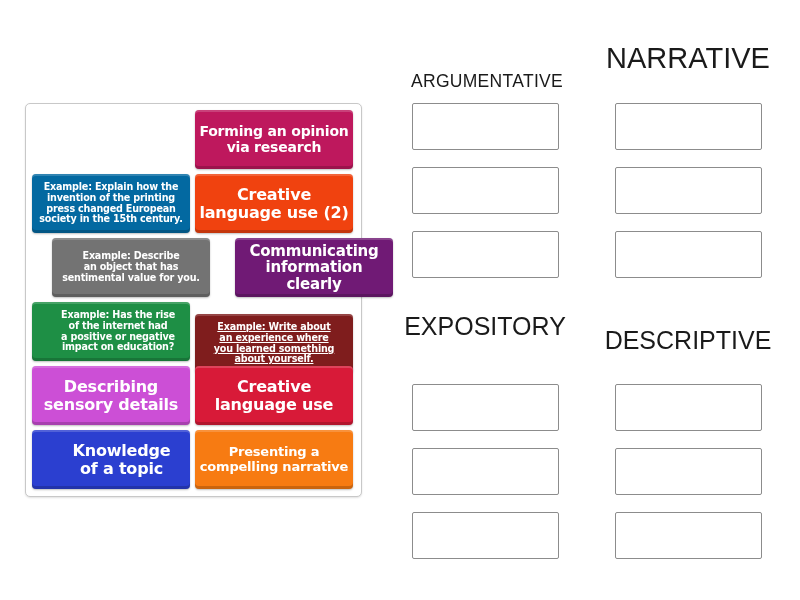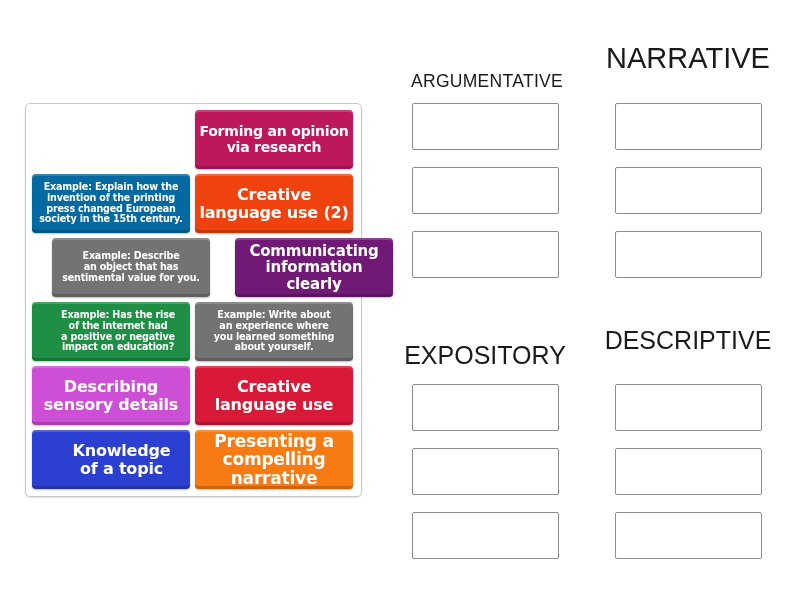--- a/index.html
+++ b/index.html
@@ -50,39 +50,39 @@
   <div class="card xs" style="left:6px;top:134px;background:#737373;margin-left:20px;">Example: Describe
 an object that has
 sentimental value for you.</div>
   <div class="card md" style="left:169px;top:134px;background:#701a75;font-size:15px;margin-left:40px;">Communicating
 information clearly</div>
 
   <div class="card xs" style="left:6px;top:198px;background:#1e8f45;padding-left:17px;">Example: Has the rise
 of the internet had
 a positive or negative
 impact on education?</div>
-  <div class="card xs" style="left:169px;top:198px;background:#737373;">Example: Write about
+  <div class="card xs" style="left:169px;top:210px;background:#7f1d1d;text-decoration:underline;">Example: Write about
 an experience where
 you learned something
 about yourself.</div>
 
   <div class="card lg" style="left:6px;top:262px;background:#cc4fd6;">Describing
 sensory details</div>
   <div class="card lg" style="left:169px;top:262px;background:#d81a38;">Creative
 language use</div>
 
   <div class="card lg" style="left:6px;top:326px;background:#2b3fd0;padding-left:24px;">Knowledge
 of a topic</div>
-  <div class="card sm" style="left:169px;top:326px;background:#f77b12;font-size:17px;">Presenting a
+  <div class="card sm" style="left:169px;top:326px;background:#f77b12;font-size:13px;">Presenting a
 compelling narrative</div>
 </div>
 
 <div class="heading" style="left:397px;top:51px;width:180px;font-size:17.5px;letter-spacing:0.3px;margin-top:20px;">ARGUMENTATIVE</div>
 <div class="heading" style="left:598px;top:42px;width:180px;font-size:29px;">NARRATIVE</div>
-<div class="heading" style="left:395px;top:341px;width:180px;font-size:25px;">EXPOSITORY</div>
+<div class="heading" style="left:395px;top:312px;width:180px;font-size:25px;">EXPOSITORY</div>
 <div class="heading" style="left:598px;top:326px;width:180px;font-size:25px;">DESCRIPTIVE</div>
 
 <div class="slot" style="left:412px;top:103px;"></div>
 <div class="slot" style="left:412px;top:167px;"></div>
 <div class="slot" style="left:412px;top:231px;"></div>
 
 <div class="slot" style="left:615px;top:103px;"></div>
 <div class="slot" style="left:615px;top:167px;"></div>
 <div class="slot" style="left:615px;top:231px;"></div>
 

